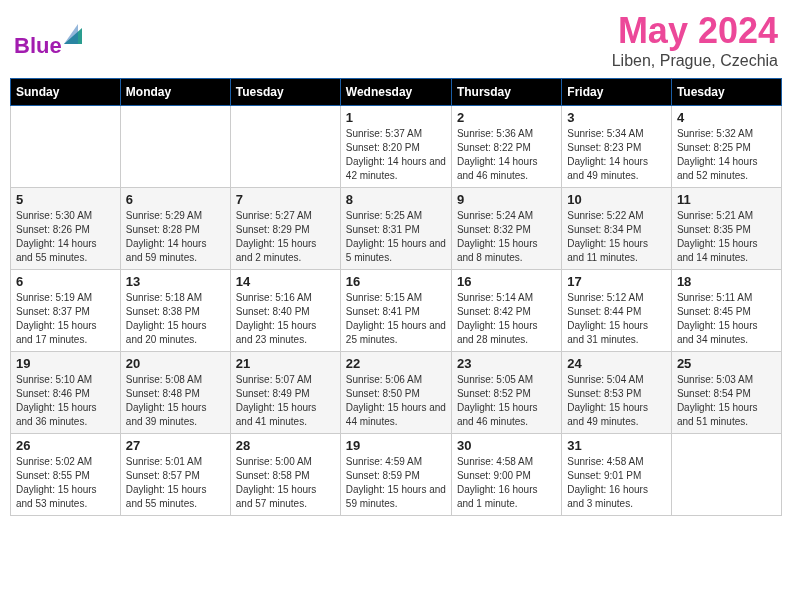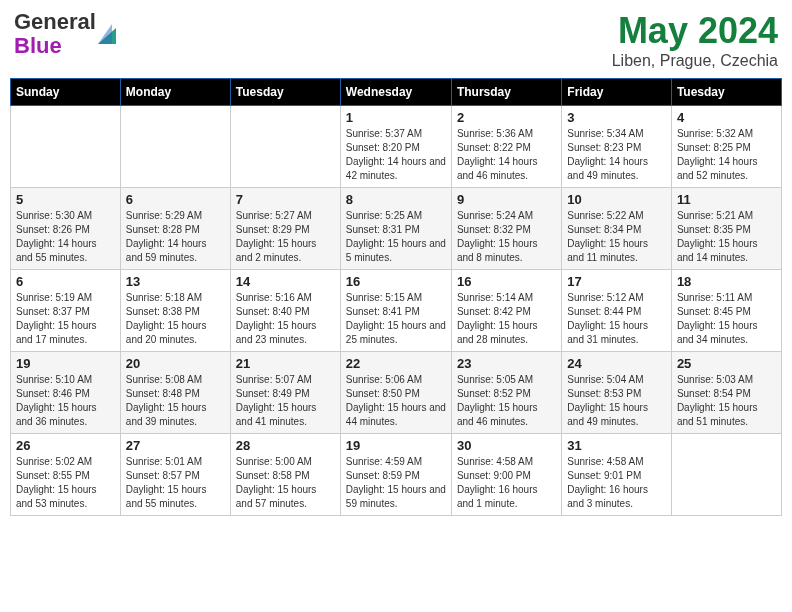--- a/index.html
+++ b/index.html
@@ -27,21 +27,21 @@
       line-height: 1.1;
     }
     .logo-general { color: #333; }
     .logo-blue { color: #a21caf; }
     .title-block {
       text-align: right;
     }
     .title-month {
       font-size: 36px;
       font-weight: bold;
-      color: #15803d;
+      color: #ec4899;
     }
     .title-location {
       font-size: 16px;
       color: #444;
     }
     .calendar {
       width: 100%;
       border-collapse: collapse;
       font-size: 10.5px;
     }
@@ -80,21 +80,21 @@
       background: #fff !important;
     }
   </style>
 </head>
 <body>
 
 <div class="header">
   <div class="logo">
     <div style="position:relative; display:inline-block;">
       <div class="logo-text">
-        <span class="logo-general">General</span><br>
+        <br>
         <span class="logo-blue">Blue</span>
       </div>
     </div>
     <div style="display:inline-block; vertical-align:top; margin-left:2px; margin-top:4px;">
       <svg width="18" height="20" viewBox="0 0 18 20">
         <polygon points="0,20 18,20 18,4" fill="#2a9d8f"></polygon>
         <polygon points="0,20 14,0 14,20" fill="#2a6db5" opacity="0.5"></polygon>
       </svg>
     </div>
   </div>

